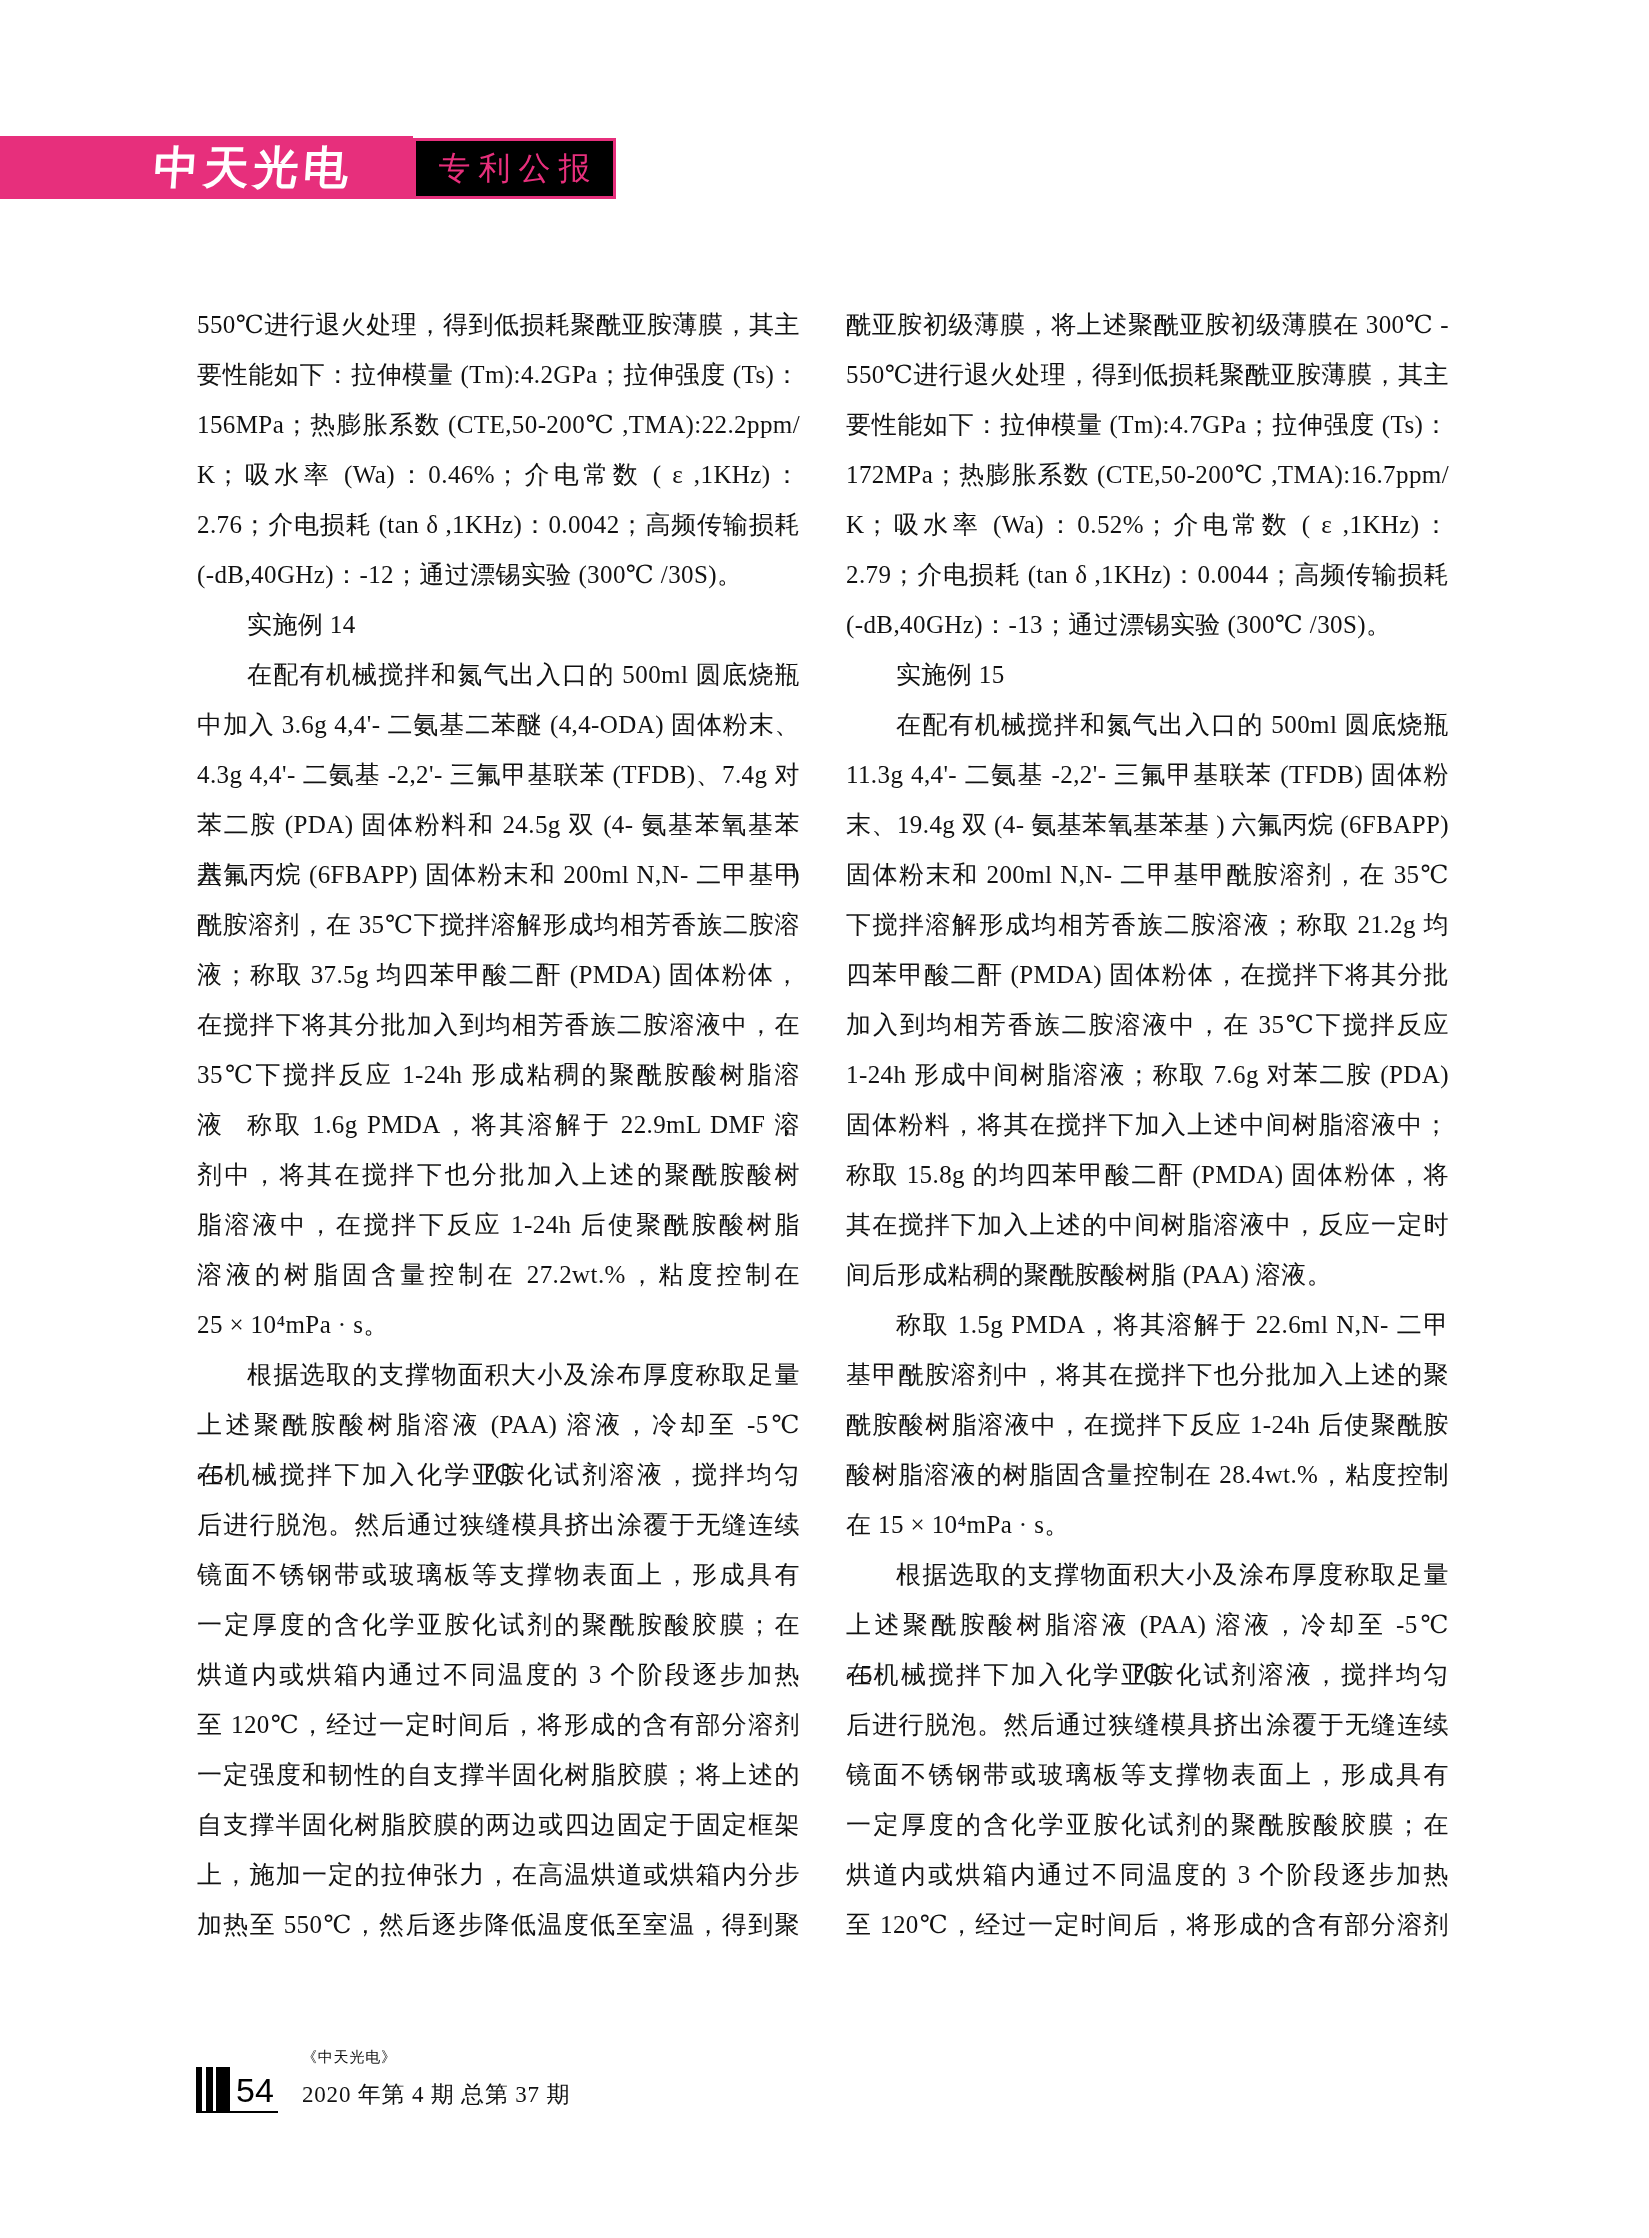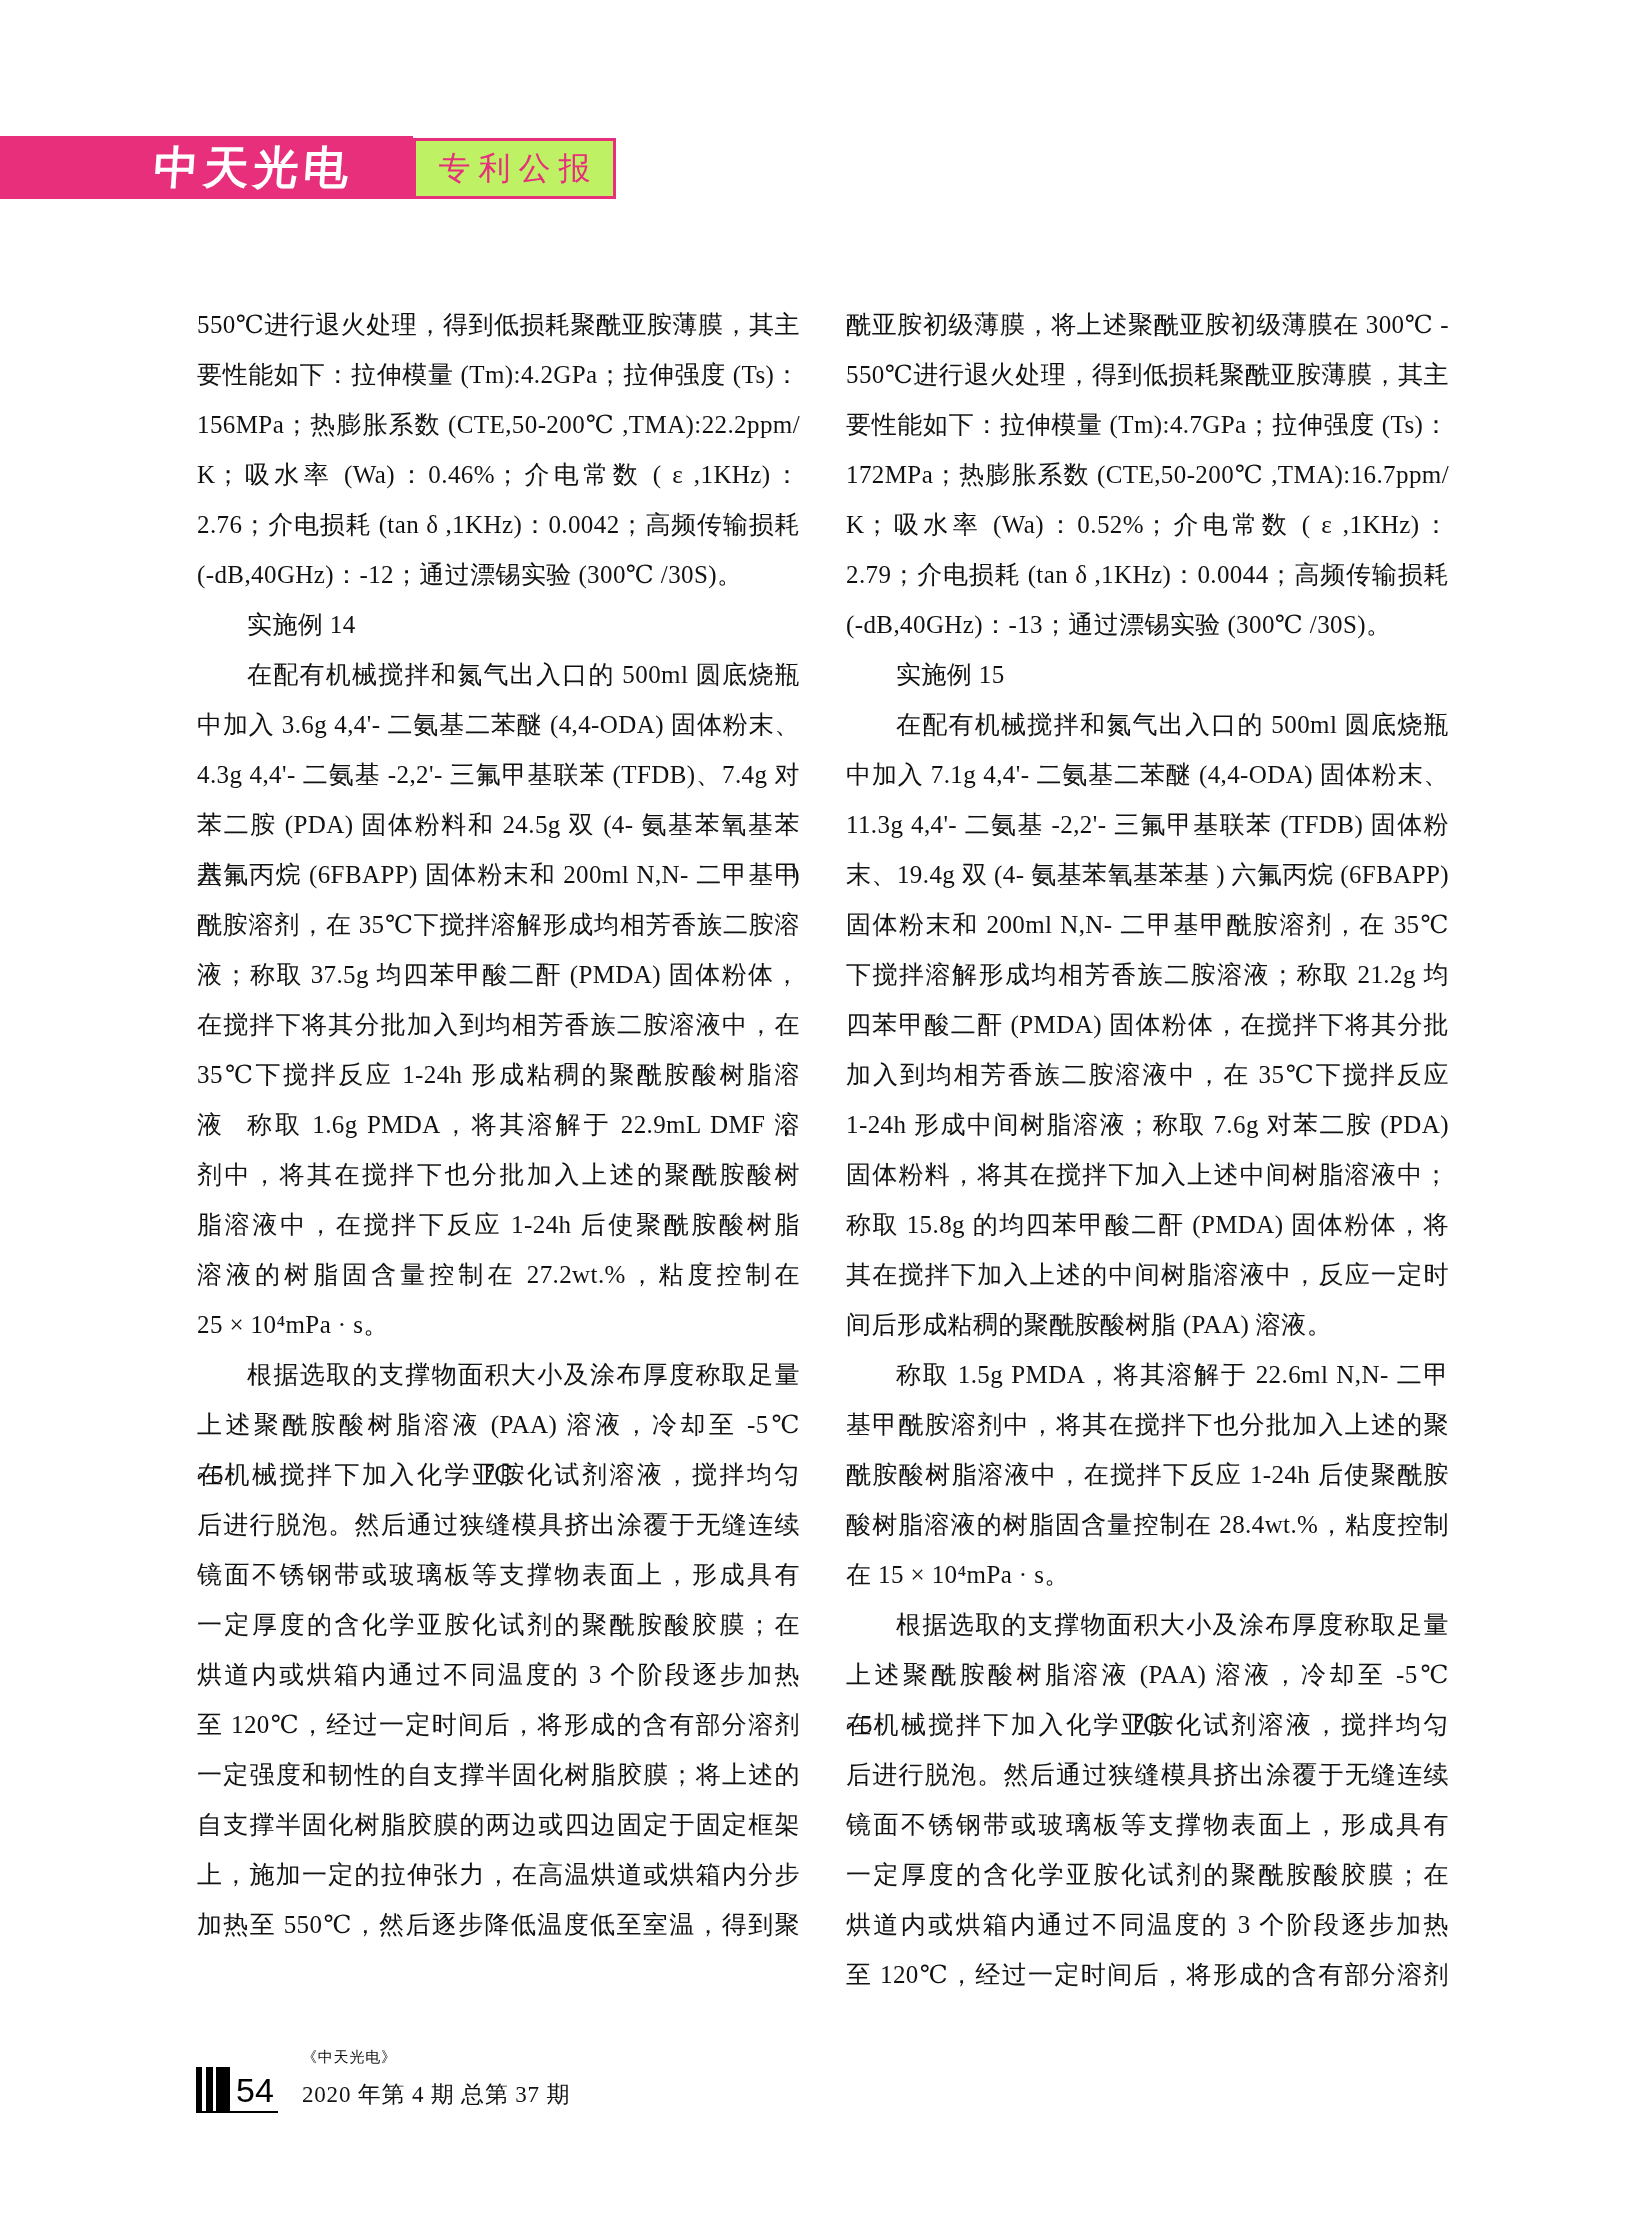--- a/index.html
+++ b/index.html
@@ -19,21 +19,21 @@
   #brand{
     position:absolute;left:140px;top:140px;width:227px;height:56px;
     color:#ffffff;font-weight:bold;font-size:45px;line-height:56px;
     text-align:center;letter-spacing:4.8px;
     transform:skewX(-4deg);
     font-family:"Liberation Serif","DejaVu Serif",serif;
     white-space:nowrap;
   }
   #section-badge{
     position:absolute;left:413px;top:138px;width:203px;height:61px;
-    background:#bef264;border:3.2px solid #e72f7c;box-sizing:border-box;
+    background:#000000;border:3.2px solid #e72f7c;box-sizing:border-box;
     display:flex;align-items:center;justify-content:center;
   }
   #section-badge span{
     color:#e72f7c;font-size:32px;letter-spacing:8px;margin-right:-8px;
     font-family:"Liberation Sans","DejaVu Sans",sans-serif;
     white-space:nowrap;
   }
   
   .col{
     position:absolute;top:300px;
@@ -125,21 +125,20 @@
   <div id="col-right" class="col">
       <div class="line">酰亚胺初级薄膜，将上述聚酰亚胺初级薄膜在 300℃ -</div>
       <div class="line">550℃进行退火处理，得到低损耗聚酰亚胺薄膜，其主</div>
       <div class="line">要性能如下：拉伸模量 (Tm):4.7GPa；拉伸强度 (Ts)：</div>
       <div class="line">172MPa；热膨胀系数 (CTE,50-200℃ ,TMA):16.7ppm/</div>
       <div class="line">K；吸水率 (Wa)：0.52%；介电常数 ( ε ,1KHz)：</div>
       <div class="line">2.79；介电损耗 (tan δ ,1KHz)：0.0044；高频传输损耗</div>
       <div class="line para-end">(-dB,40GHz)：-13；通过漂锡实验 (300℃ /30S)。</div>
       <div class="line indent para-end">实施例 15</div>
       <div class="line indent">在配有机械搅拌和氮气出入口的 500ml 圆底烧瓶</div>
-      <div class="line">中加入 7.1g 4,4'- 二氨基二苯醚 (4,4-ODA) 固体粉末、</div>
       <div class="line">11.3g 4,4'- 二氨基 -2,2'- 三氟甲基联苯 (TFDB) 固体粉</div>
       <div class="line">末、19.4g 双 (4- 氨基苯氧基苯基 ) 六氟丙烷 (6FBAPP)</div>
       <div class="line">固体粉末和 200ml N,N- 二甲基甲酰胺溶剂，在 35℃</div>
       <div class="line">下搅拌溶解形成均相芳香族二胺溶液；称取 21.2g 均</div>
       <div class="line">四苯甲酸二酐 (PMDA) 固体粉体，在搅拌下将其分批</div>
       <div class="line">加入到均相芳香族二胺溶液中，在 35℃下搅拌反应</div>
       <div class="line">1-24h 形成中间树脂溶液；称取 7.6g 对苯二胺 (PDA)</div>
       <div class="line">固体粉料，将其在搅拌下加入上述中间树脂溶液中；</div>
       <div class="line">称取 15.8g 的均四苯甲酸二酐 (PMDA) 固体粉体，将</div>
       <div class="line">其在搅拌下加入上述的中间树脂溶液中，反应一定时</div>

